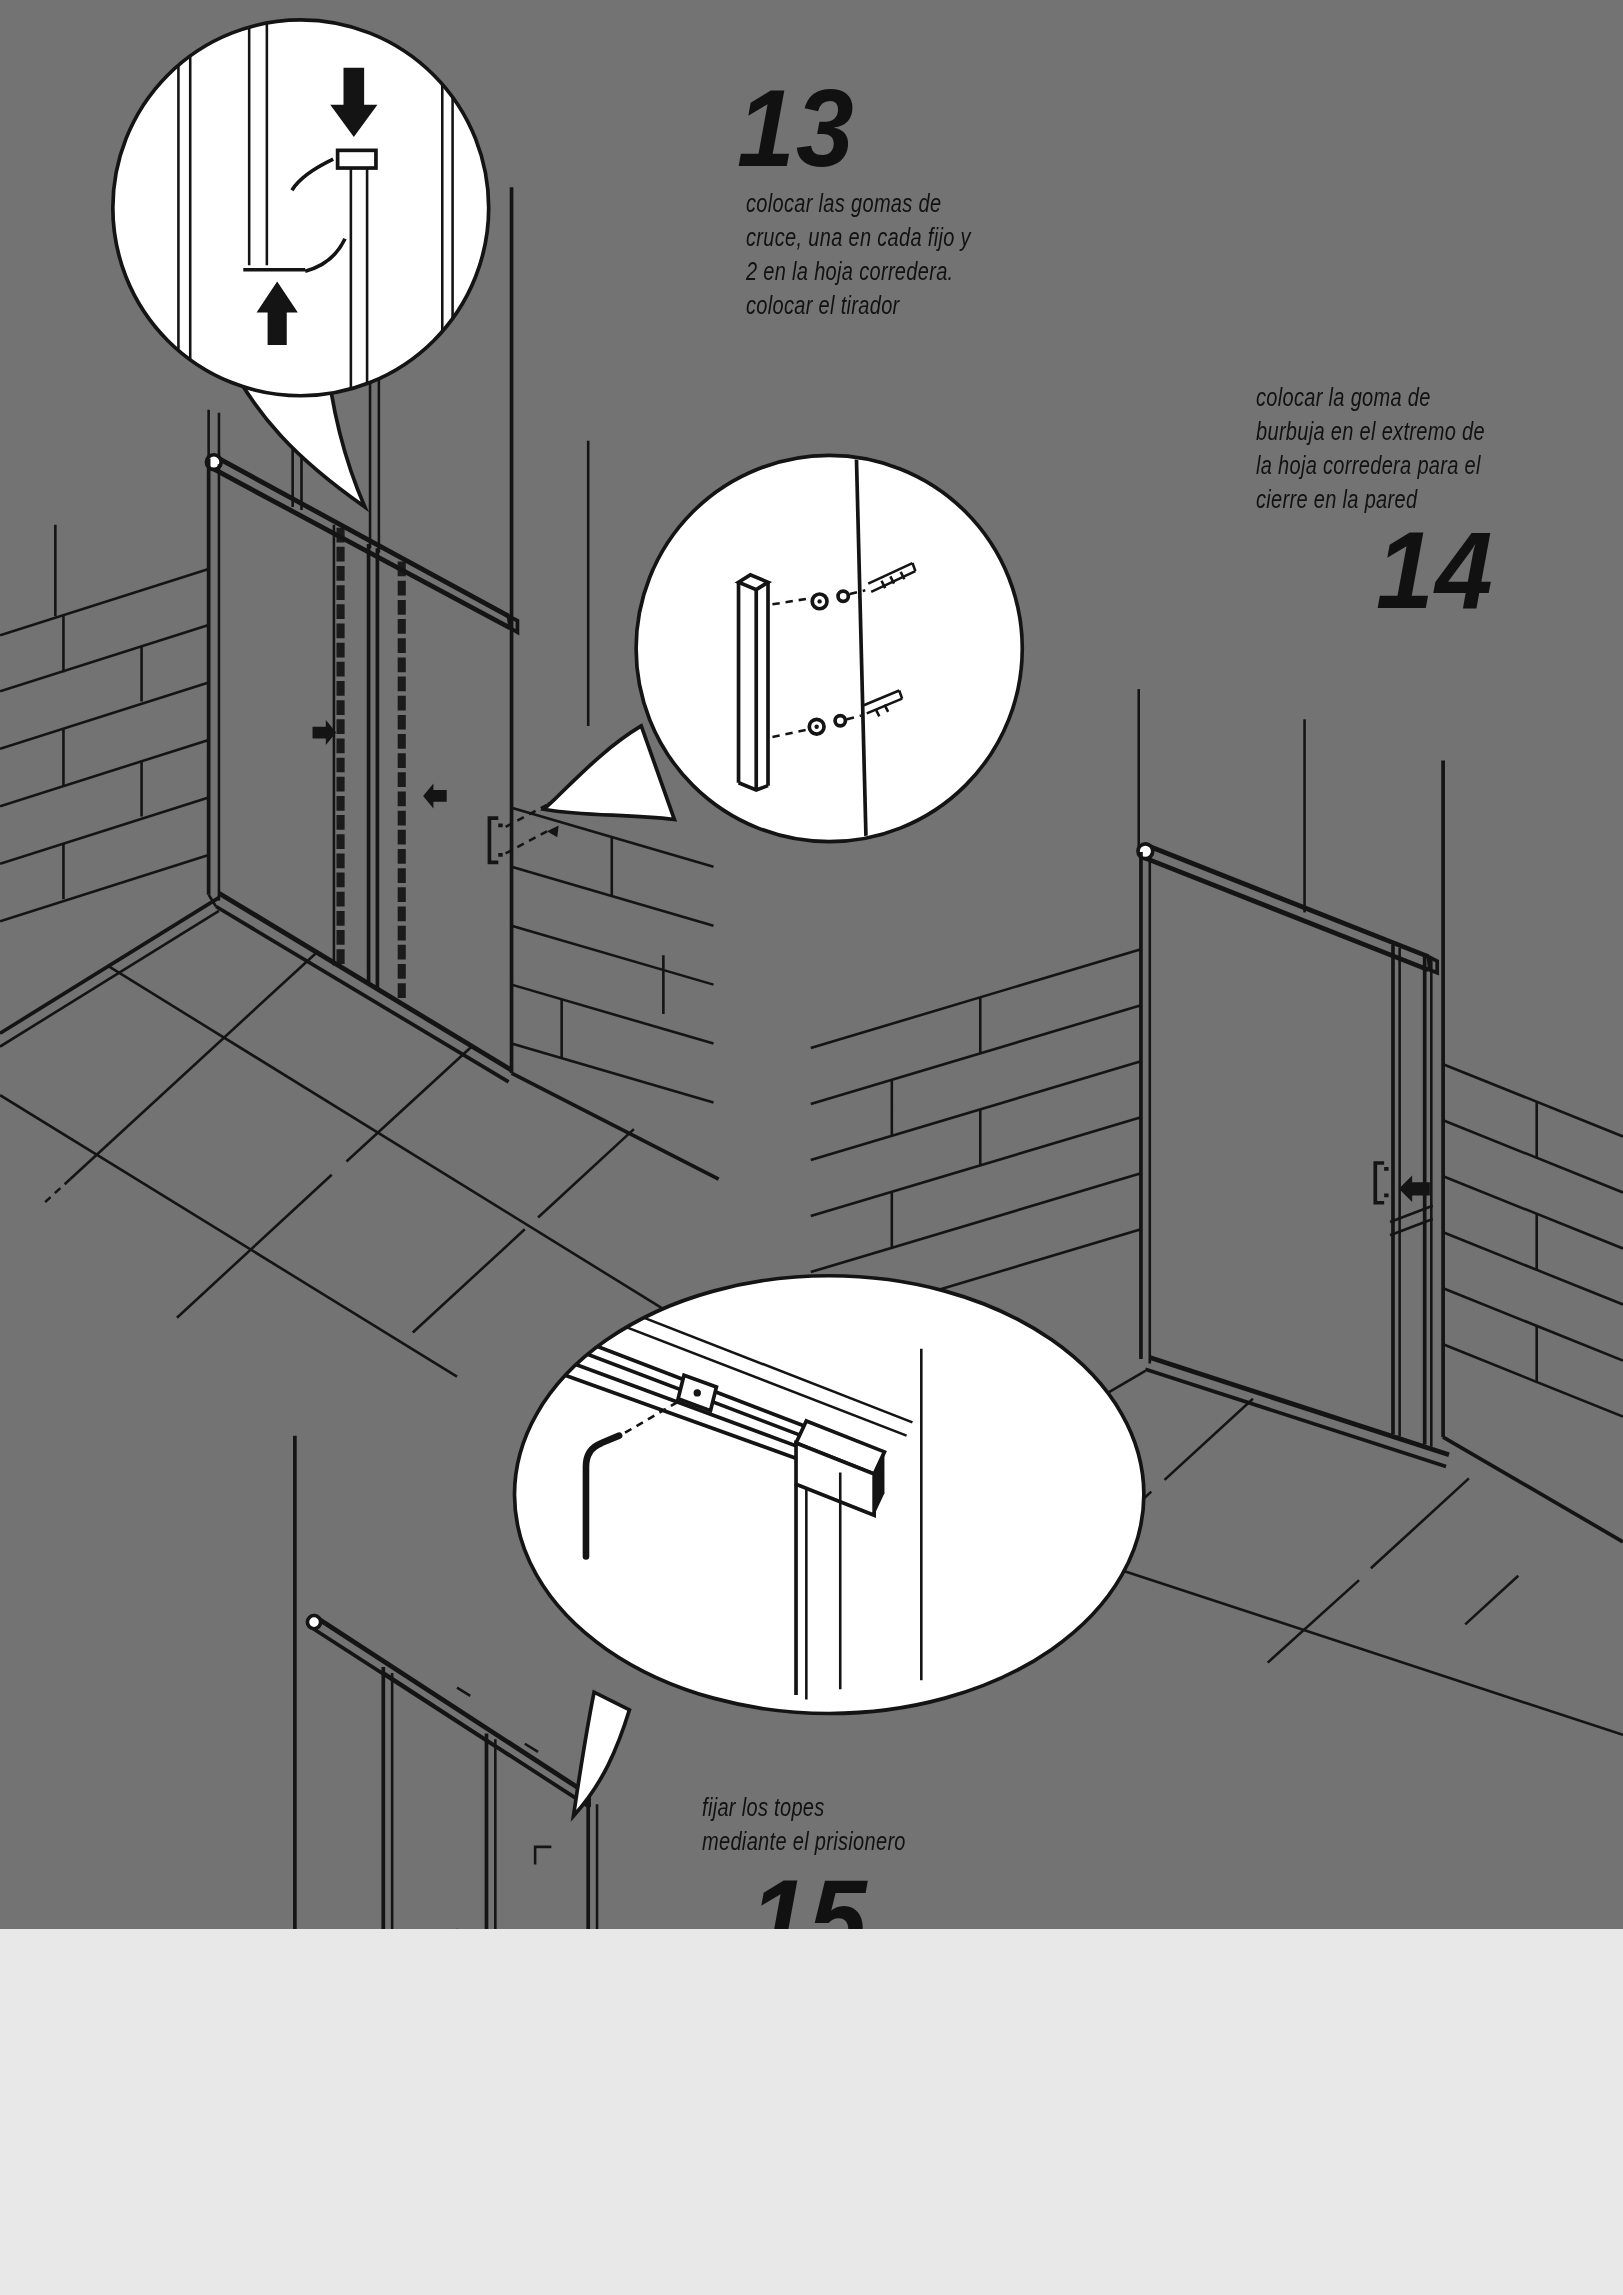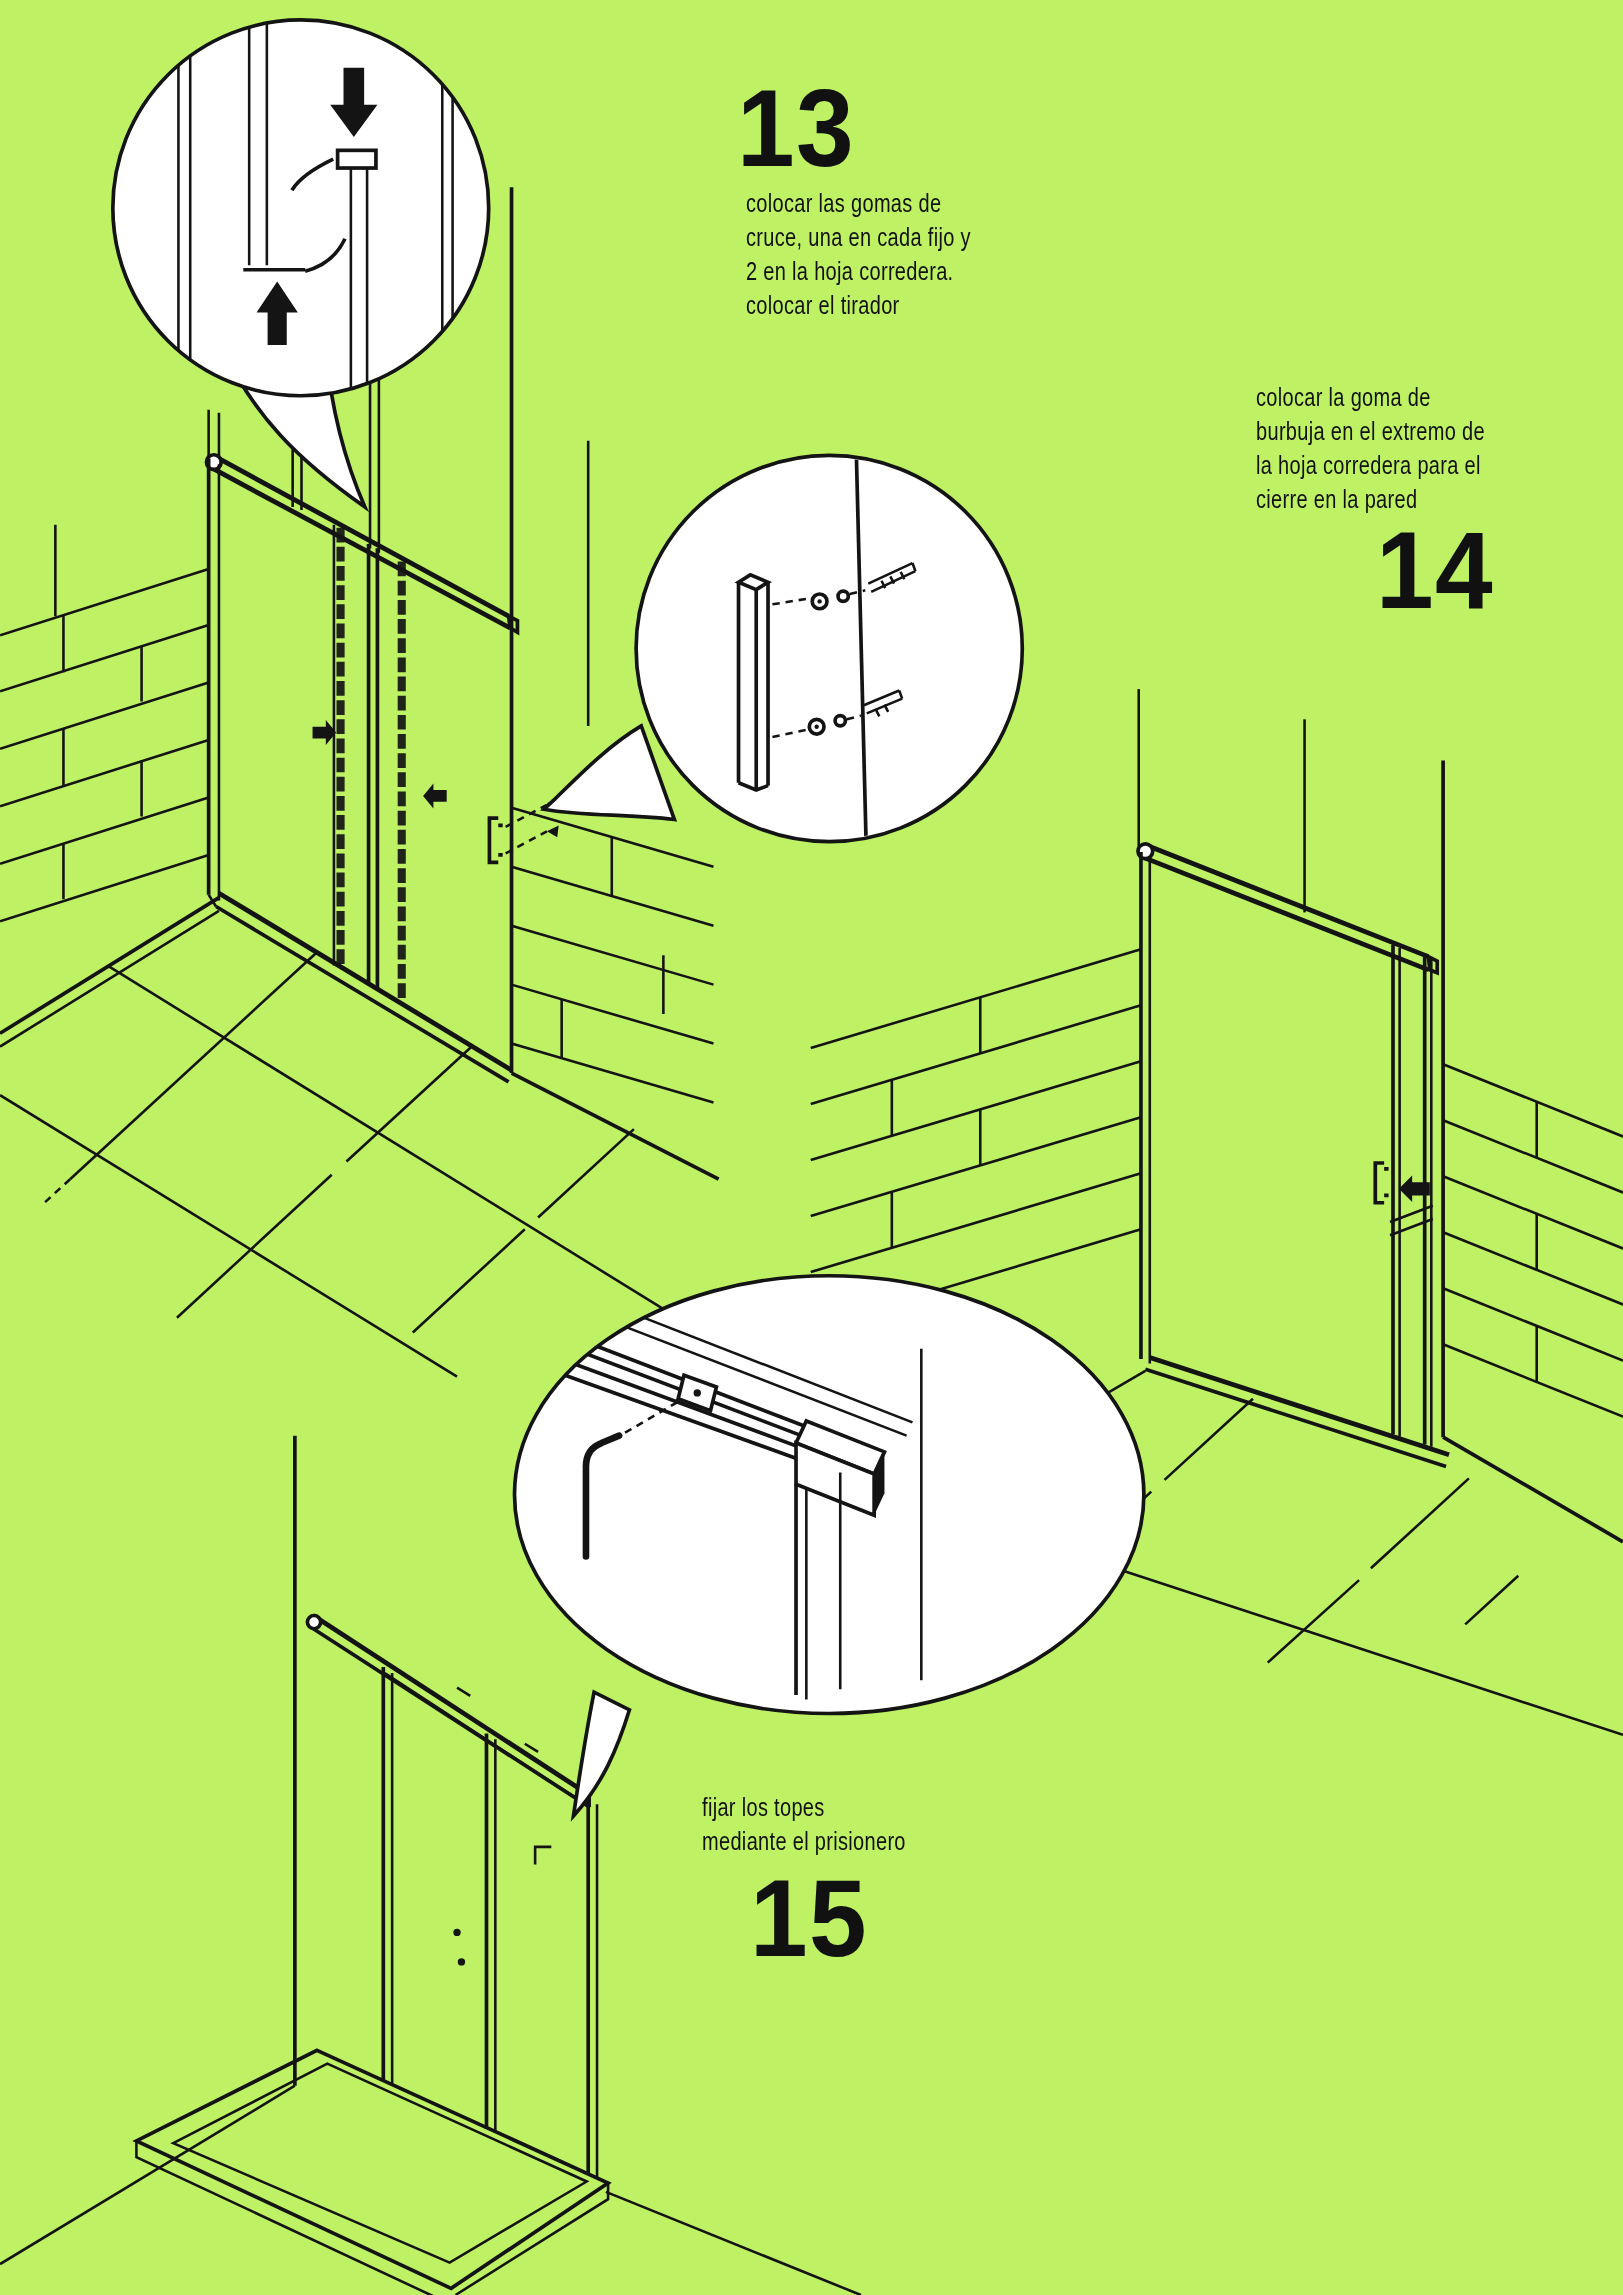--- a/index.html
+++ b/index.html
@@ -1,22 +1,23 @@
 <!DOCTYPE html>
 <html style="font-size:11.8px"><head>
 <meta charset="utf-8">
 <style>
   html,body{margin:0;padding:0;background:#e8e8e8;}
   .page{
     position:relative;
-    width:1623px;height:2295px;
-    background:#bef264;
+    width:1623px;height:1929px;
+    background:#737373;
     font-family:"Liberation Sans", sans-serif;
     color:#141414;
     overflow:hidden;
+    font-style:italic;
   }
   .page svg{position:absolute;left:0;top:0;}
   
   .ln{stroke:#141414;fill:none;stroke-width:3.5px;}
   .ln2{stroke:#141414;fill:none;stroke-width:5px;}
   .ln3{stroke:#141414;fill:none;stroke-width:6.5px;}
   .fillw{fill:#ffffff;}
   .blk{fill:#141414;stroke:none;}
   .dash{stroke-dasharray:10 8;}
   .band{stroke:#141414;fill:none;stroke-width:11px;stroke-dasharray:20 6;opacity:.93;}

